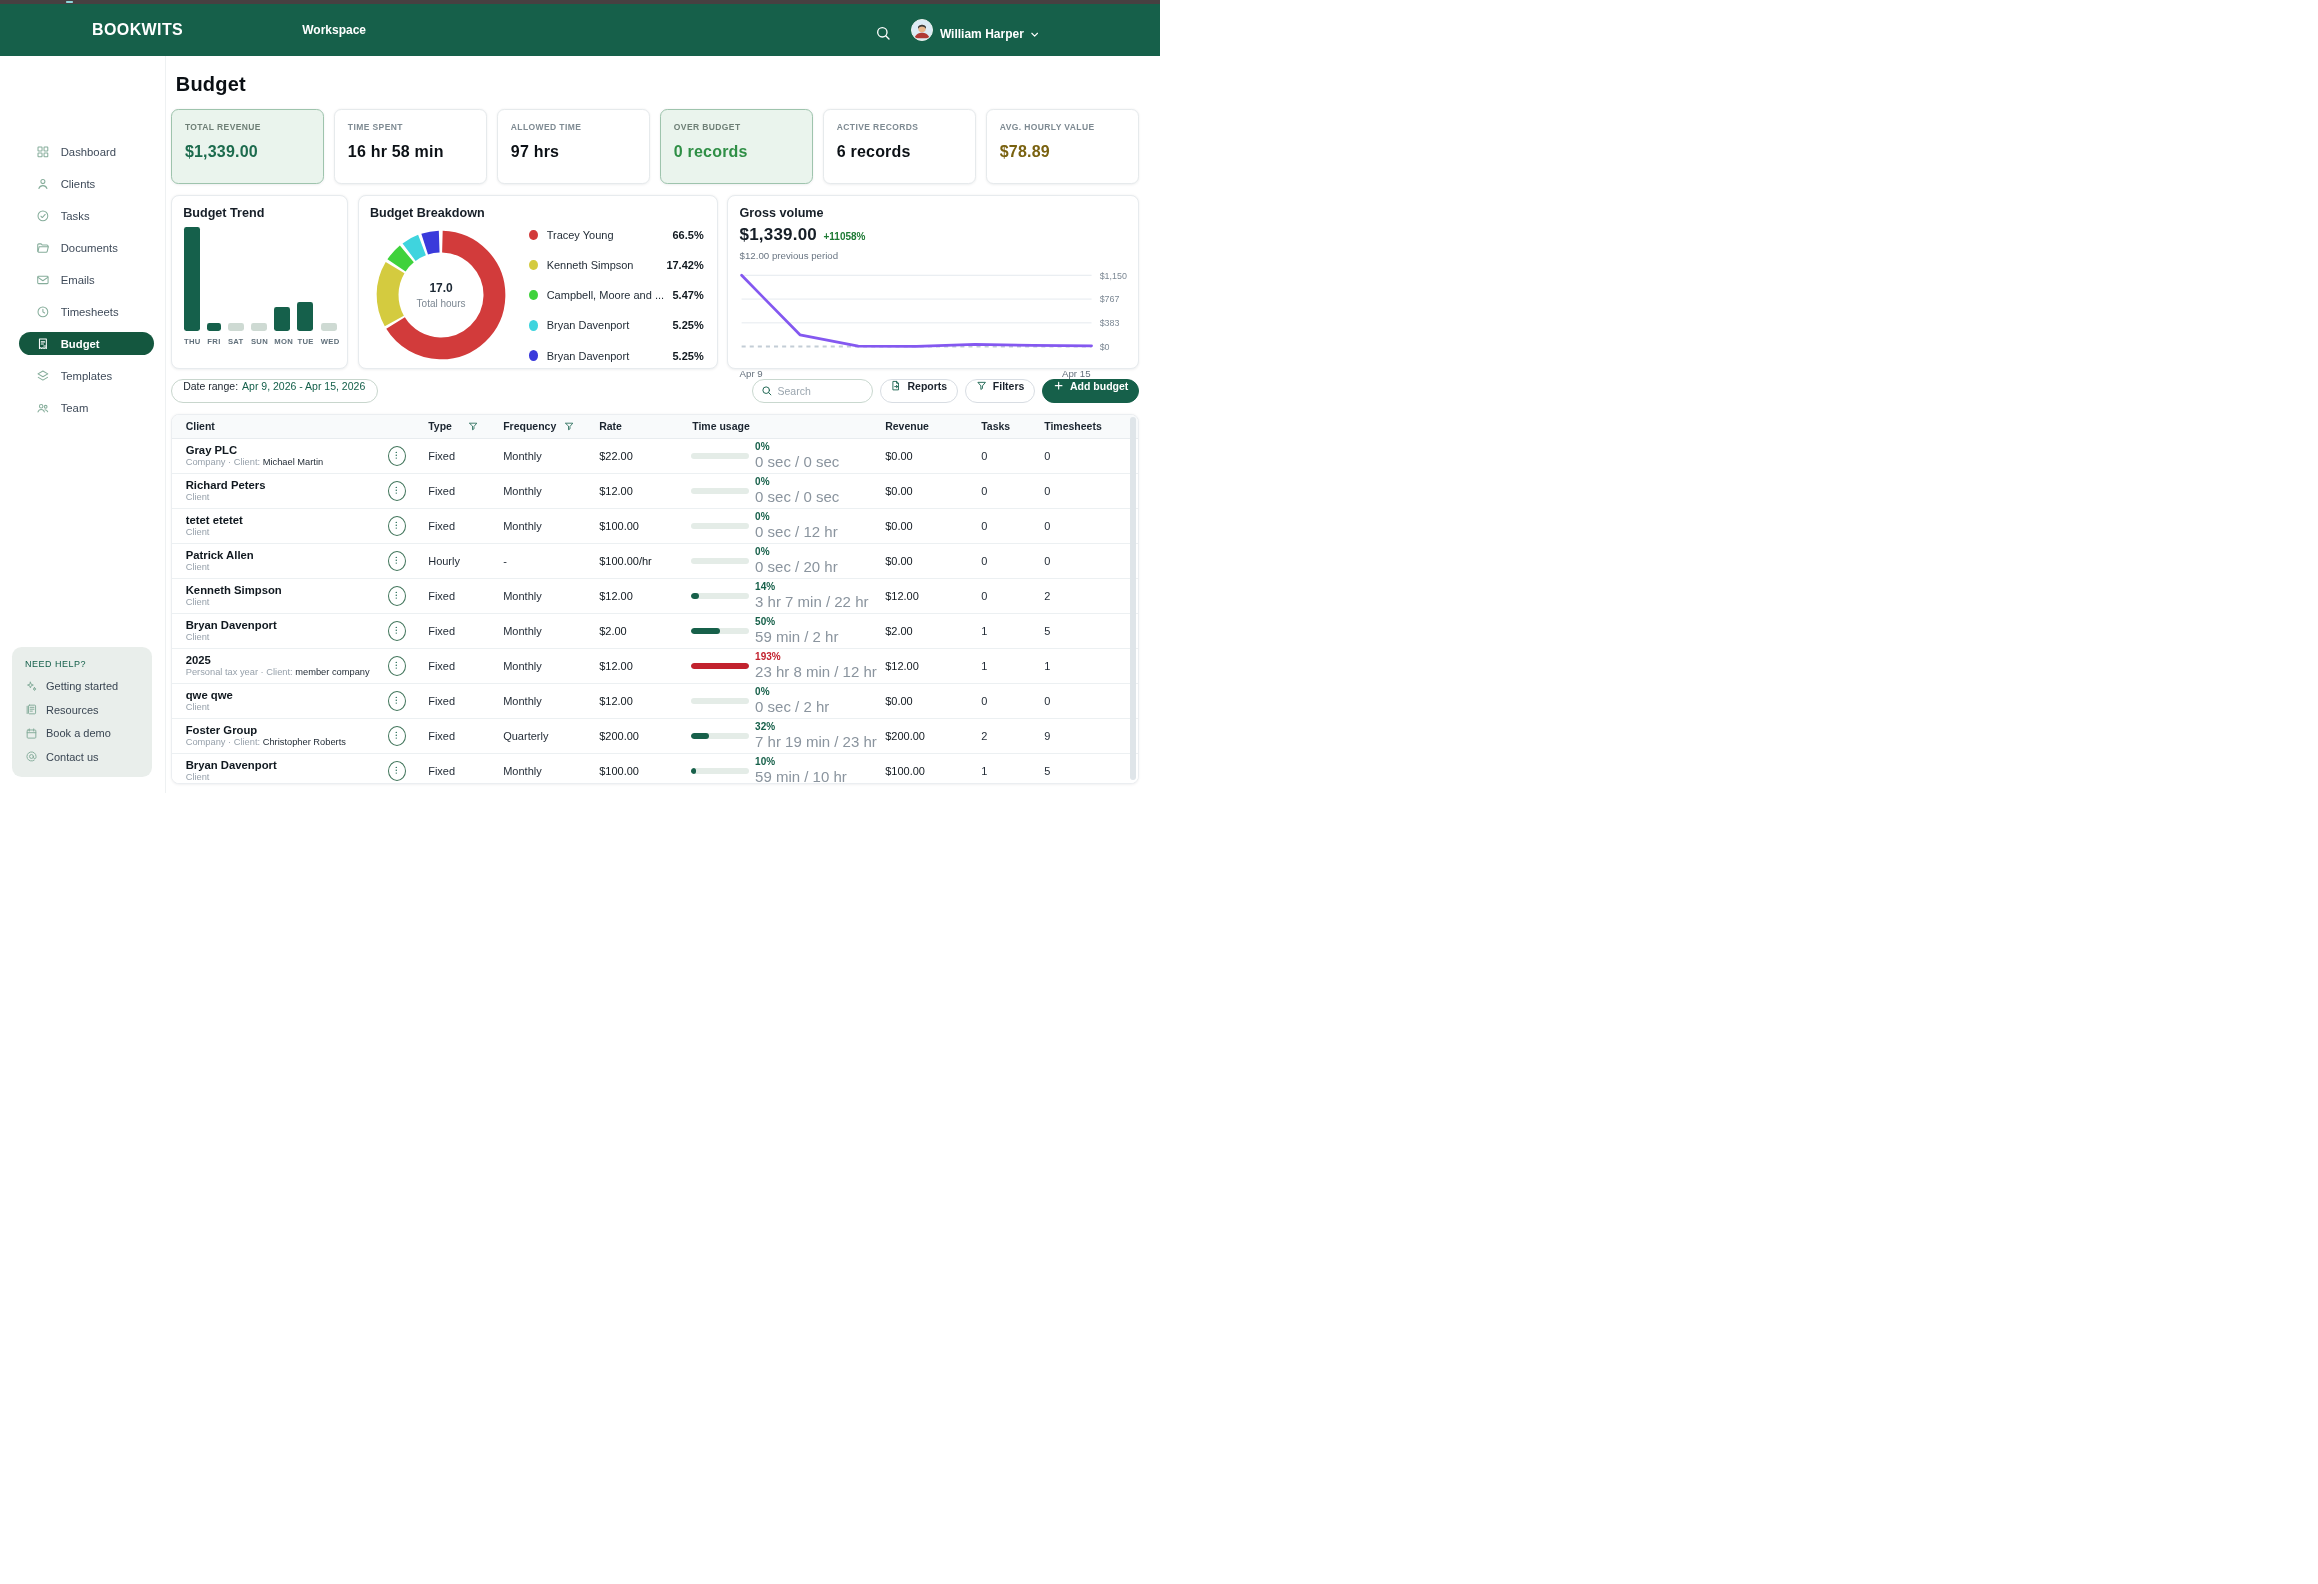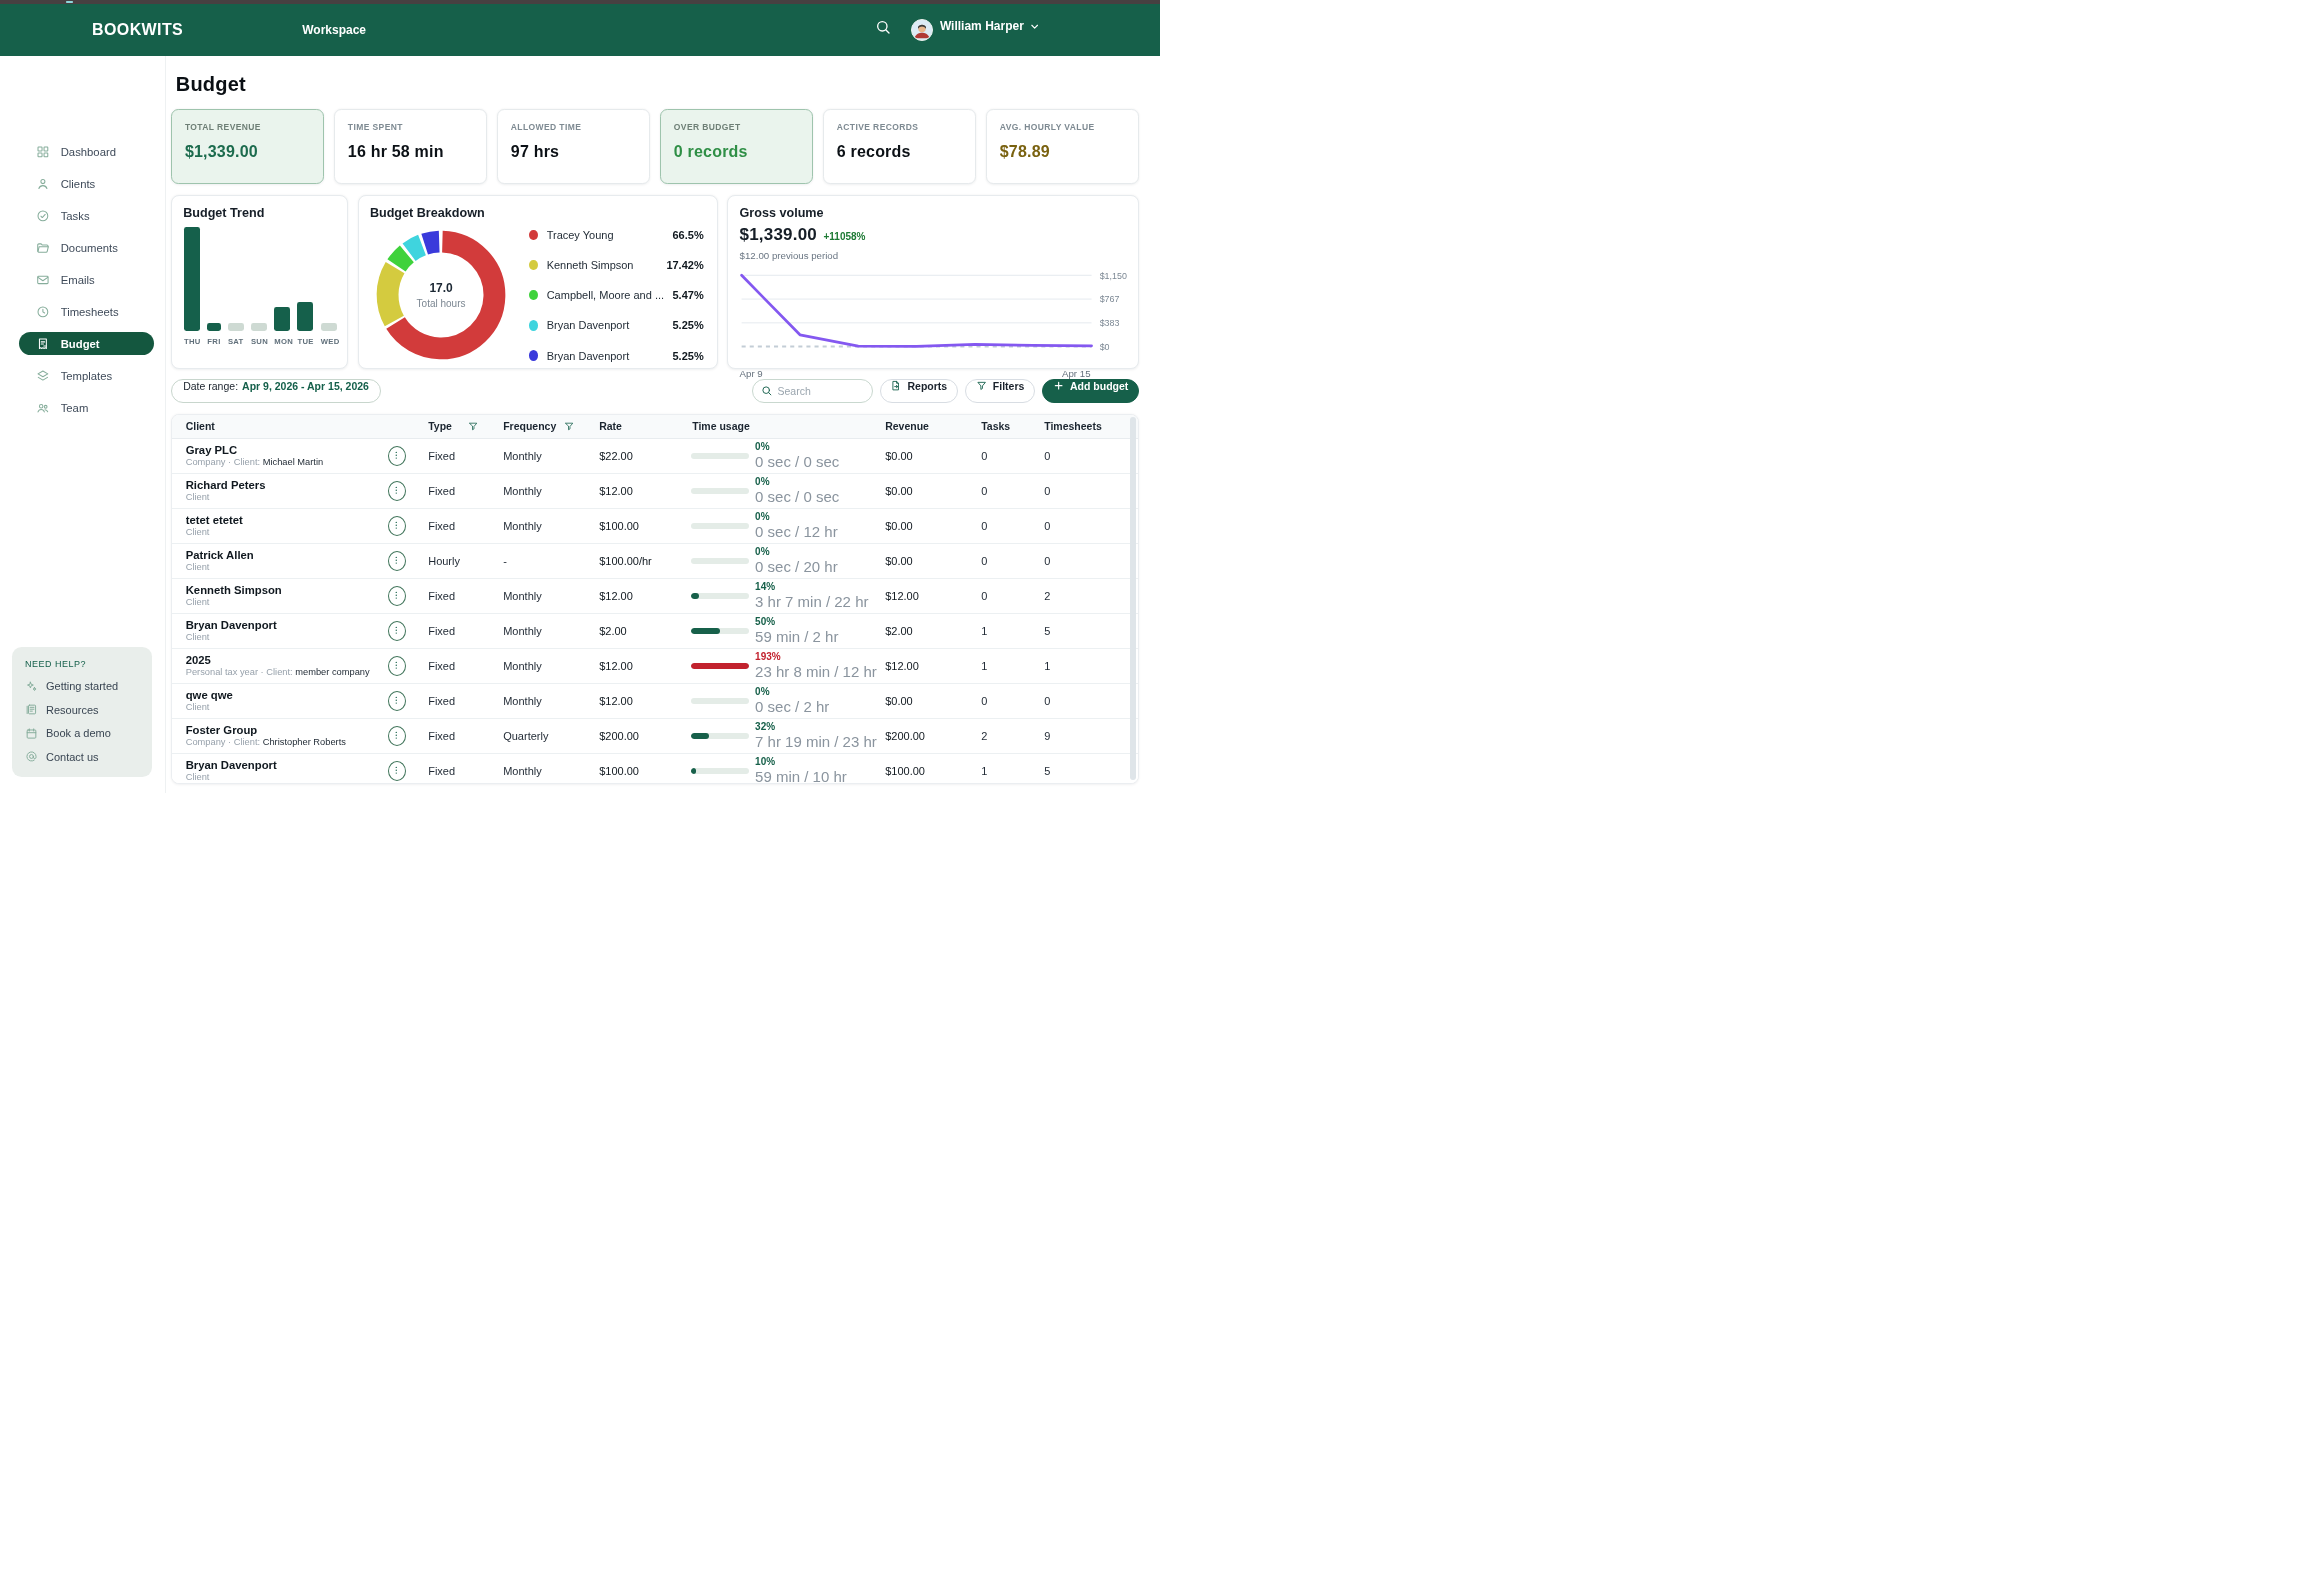--- a/index.html
+++ b/index.html
@@ -10,21 +10,21 @@
   }
 
   
   .top-strip{height:4px;background:#474041;position:relative}
   .top-strip .notch{position:absolute;left:66px;top:0.8px;width:6.5px;height:2.4px;background:#8FD7DC;border-radius:0.8px}
 
   
   header{height:52px;background:#16604A;display:flex;align-items:center;position:relative}
   .brand{margin-left:92px;font-size:16px;font-weight:800;color:#fff;letter-spacing:0.4px}
   .workspace{margin-left:119px;font-size:12px;font-weight:700;color:#fff}
-  .h-right{margin-left:auto;margin-right:120px;display:flex;align-items:flex-start}
+  .h-right{margin-left:auto;margin-right:120px;display:flex;align-items:flex-end}
   .h-search{width:16px;height:16px;color:#fff;cursor:pointer}
   .h-search svg{width:16px;height:16px}
   .avatar{width:22px;height:22px;border-radius:50%;overflow:hidden;margin-left:19.4px;border:1.2px solid #e9f1ec;background:#DCEBF5;flex:none}
   .user-menu{display:flex;align-items:center;margin-left:7.3px;cursor:pointer}
   .user-name{font-size:12px;font-weight:700;color:#fff}
   .user-menu .chev{width:11.3px;height:11.3px;color:#fff;margin-left:4.9px}
   .user-menu .chev svg{width:11.3px;height:11.3px}
 
   
   .shell{display:flex;height:737px}
@@ -80,21 +80,21 @@
   .vol-head{display:flex;align-items:baseline;margin-top:4.9px}
   .vol-value{font-size:17px;font-weight:800;color:#161E27;letter-spacing:0.2px}
   .vol-delta{margin-left:6.5px;font-size:10px;font-weight:800;color:#1D7A34}
   .vol-prev{margin-top:4.9px;font-size:9.7px;color:#6A7683}
   .vol-chart{margin-top:6.5px}
   .x-labels{display:flex;justify-content:space-between;width:351px;margin-top:1.6px;font-size:9.7px;color:#64707C}
 
   
   .toolbar{display:flex;align-items:center;margin-top:10.5px}
   .date-pill{display:flex;height:24px;border:0.8px solid #C8D6CD;border-radius:12px;padding:0 11.3px;font-size:10.5px;color:#1A222C;cursor:pointer;white-space:nowrap}
-  .date-pill b{color:#15604B;font-weight:700;margin-left:4px}
+  .date-pill b{color:#15604B;font-weight:400;margin-left:4px}
   .tb-right{margin-left:auto;display:flex;align-items:center;gap:7.3px}
   .search-box{display:flex;align-items:center;width:121px;height:24px;border:0.8px solid #C9D8CF;border-radius:12px;padding:0 8px;background:#fff}
   .search-box svg{width:11.3px;height:11.3px;color:#15604B;flex:none}
   .search-box input{border:none;outline:none;width:100%;margin-left:5.7px;font-size:10.5px;color:#2A333D;font-family:"Liberation Sans",sans-serif;background:transparent}
   .search-box input::placeholder{color:#9AA5AE}
   .btn{display:flex;align-items:flex-start;height:24px;border:0.8px solid #D8DDE3;border-radius:12px;background:#fff;padding:0 9.7px;font-size:10.5px;font-weight:600;color:#1A222C;cursor:pointer;gap:5.7px}
   .btn svg{width:11.3px;height:11.3px;color:#15604B}
   .btn-primary{background:#16604A;border-color:#16604A;color:#fff}
   .btn-primary svg{color:#fff}
 

